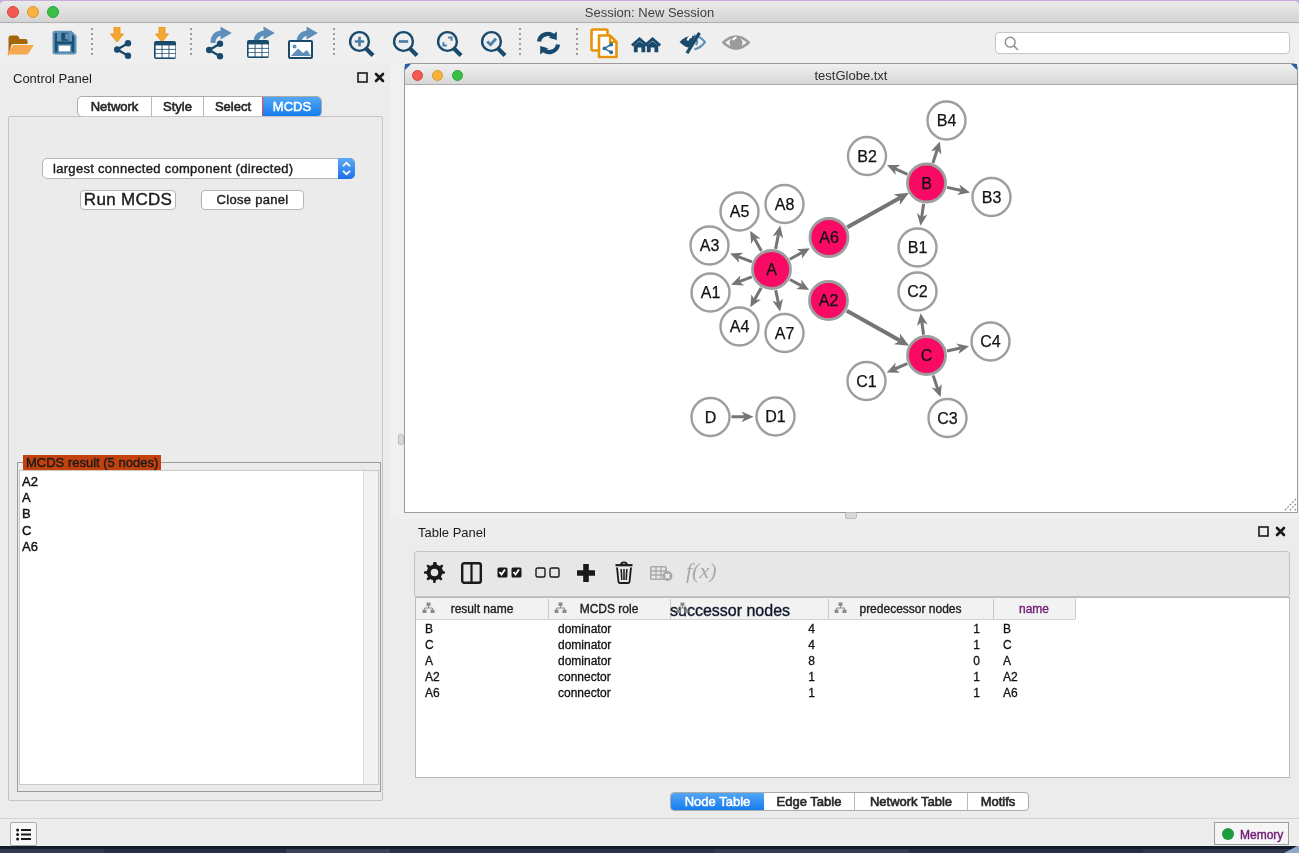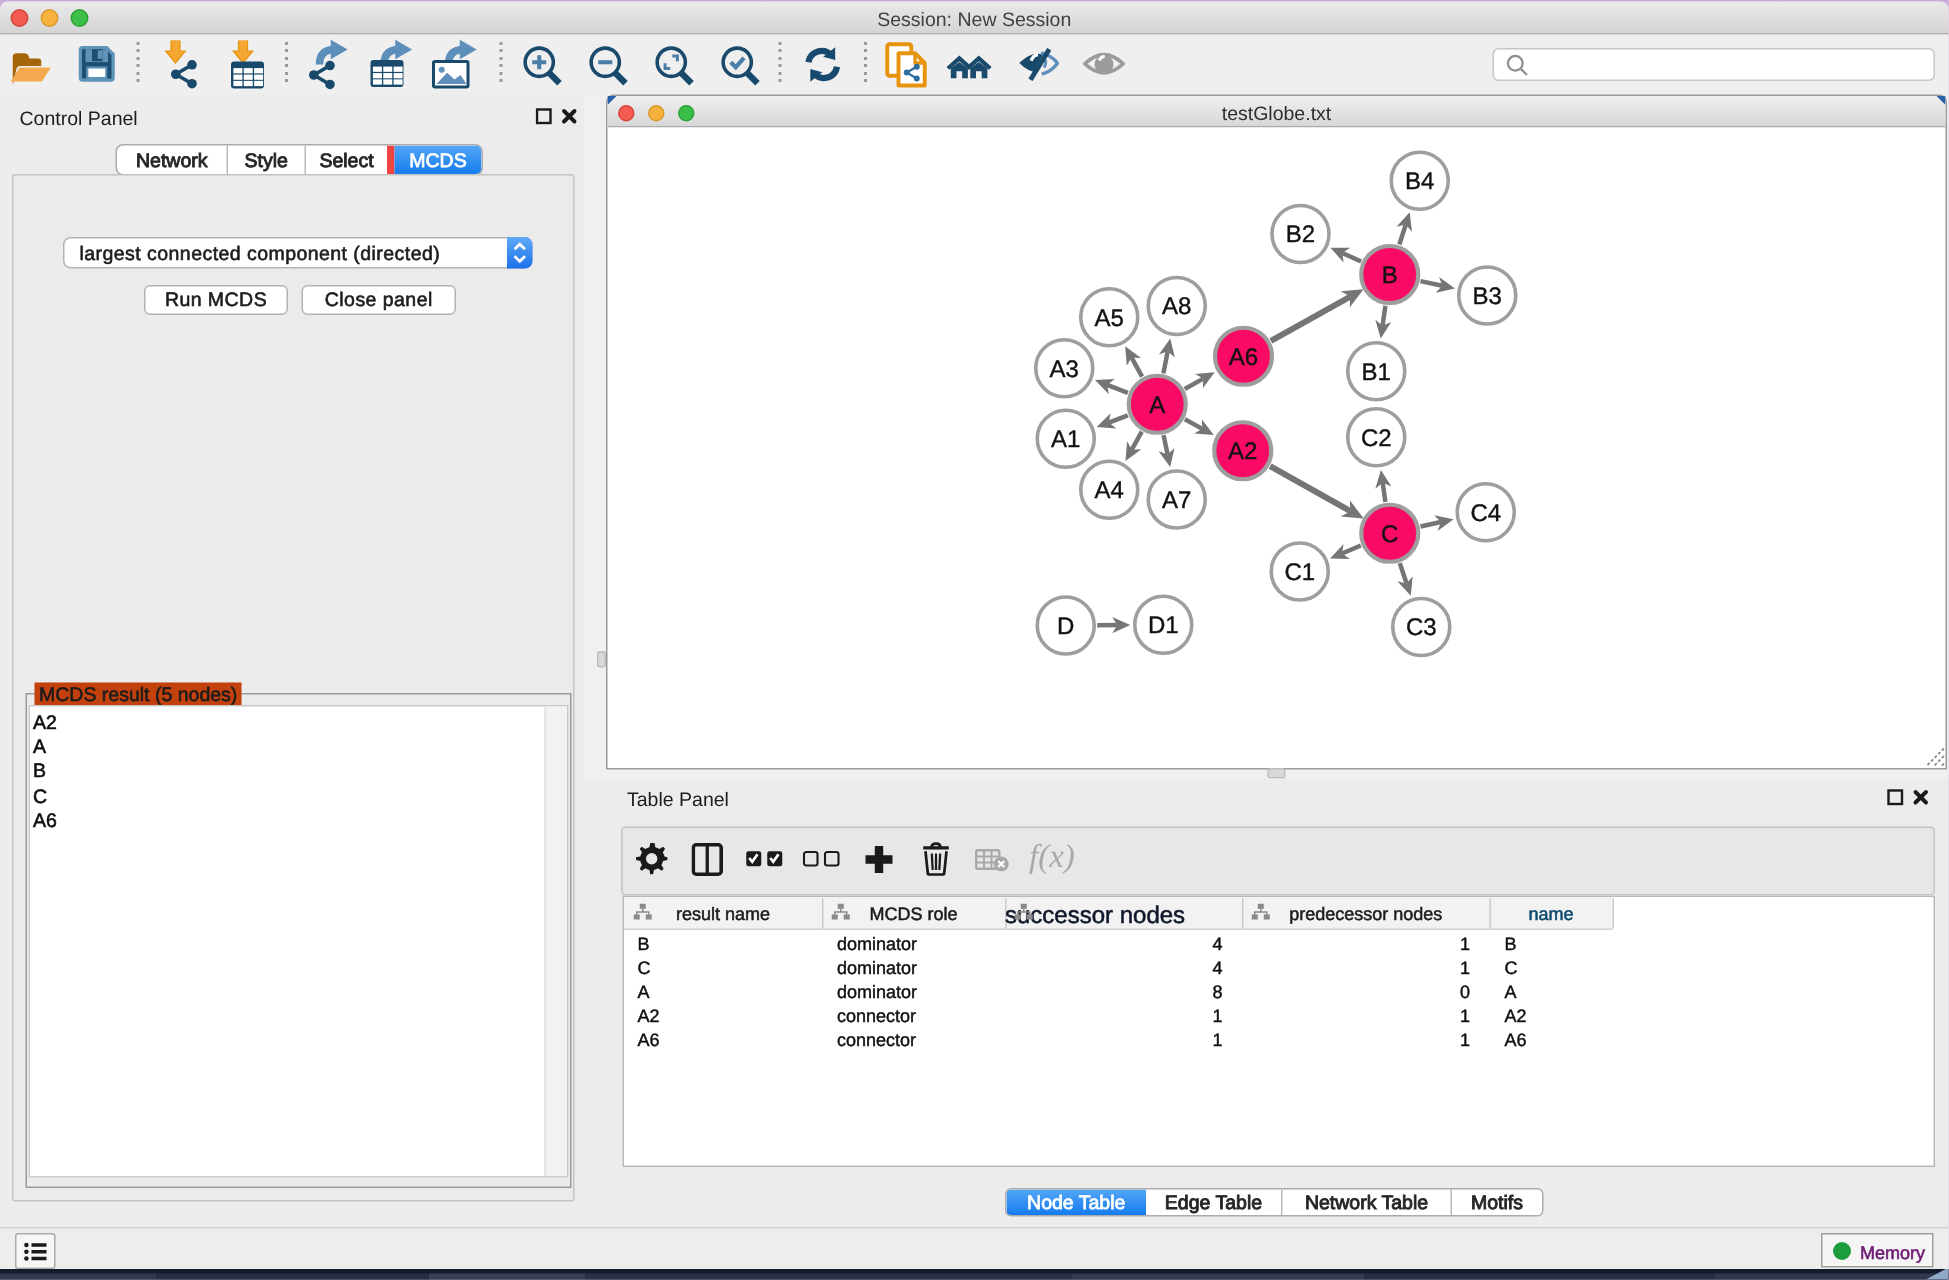--- a/index.html
+++ b/index.html
@@ -171,32 +171,32 @@
       <path d="M9.9 9.9 L14 14" stroke="#8f8f8f" stroke-width="1.5"></path>
     </svg>
 <div class="abs" style="left:13px;top:71px;font-size:13px;color:#1c1c1c">Control Panel</div>
 <svg style="position:absolute;left:357px;top:72px" width="30" height="12" viewBox="0 0 30 12">
       <rect x="1" y="1" width="9" height="9" fill="none" stroke="#1a1a1a" stroke-width="1.6"></rect>
       <path d="M19 2 L26 9 M26 2 L19 9" stroke="#1a1a1a" stroke-width="2.6" stroke-linecap="round"></path>
     </svg>
 <div class="abs" style="left:77px;top:96px;width:245px;height:21px;background:#fff;border:1px solid #ABABAB;border-radius:5px;overflow:hidden;display:flex">
 <div style="width:74px;border-right:1px solid #B9B9B9;text-align:center;font-size:13px;color:#262626;line-height:19px;-webkit-text-stroke:0.6px">Network</div>
 <div style="width:52px;border-right:1px solid #B9B9B9;text-align:center;font-size:13px;color:#262626;line-height:19px;-webkit-text-stroke:0.6px">Style</div>
-<div style="width:59px;border-right:5px solid #ef4444;text-align:center;font-size:13px;color:#262626;line-height:19px;-webkit-text-stroke:0.6px">Select</div>
+<div style="width:59px;border-right:1px solid #ef4444;text-align:center;font-size:13px;color:#262626;line-height:19px;-webkit-text-stroke:0.6px">Select</div>
 <div style="flex:1;background:linear-gradient(#53A6F5,#157CEF);text-align:center;font-size:13px;color:#fff;line-height:19px;-webkit-text-stroke:0.5px">MCDS</div>
 </div>
 <div class="abs" style="left:8px;top:116px;width:375px;height:685px;background:#EBEBEB;border:1px solid #C4C4C4;border-radius:2px"></div>
 <div class="abs" style="left:42px;top:158px;width:313px;height:21px;background:#fff;border:1px solid #B4B4B4;border-radius:5px"></div>
 <div class="abs" style="left:53px;top:161px;font-size:13px;color:#1c1c1c;-webkit-text-stroke:0.4px;letter-spacing:0.3px">largest connected component (directed)</div>
 <div class="abs" style="left:338px;top:158px;width:17px;height:21px;background:linear-gradient(#5FAAF7,#1B71EA);border-radius:0 5px 5px 0"></div>
 <svg class="abs" style="left:340px;top:161px" width="13" height="15" viewBox="0 0 13 15">
 <path d="M3 5.2 L6.5 1.8 L10 5.2" stroke="#fff" stroke-width="1.8" fill="none"></path>
 <path d="M3 9.8 L6.5 13.2 L10 9.8" stroke="#fff" stroke-width="1.8" fill="none"></path>
     </svg>
-<div class="abs" style="left:96px;top:190px;width:96px;height:20px;background:#fff;border:1px solid #B4B4B4;border-radius:4px;text-align:center;font-size:13px;color:#1c1c1c;line-height:18px;-webkit-text-stroke:0.4px;letter-spacing:0.3px">Run MCDS</div>
+<div class="abs" style="left:80px;top:190px;width:96px;height:20px;background:#fff;border:1px solid #B4B4B4;border-radius:4px;text-align:center;font-size:17px;color:#1c1c1c;line-height:18px;-webkit-text-stroke:0.4px;letter-spacing:0.3px">Run MCDS</div>
 <div class="abs" style="left:201px;top:190px;width:103px;height:20px;background:#fff;border:1px solid #B4B4B4;border-radius:4px;text-align:center;font-size:13px;color:#1c1c1c;line-height:18px;-webkit-text-stroke:0.4px;letter-spacing:0.3px">Close panel</div>
 <div class="abs" style="left:17px;top:462px;width:364px;height:330px;border:1px solid #9B9B9B"></div>
 <div class="abs" style="left:23px;top:455px;background:#c2410c;padding:0 3px;font-size:13px;color:#1c1c1c;-webkit-text-stroke:0.4px">MCDS result (5 nodes)</div>
 <div class="abs" style="left:19px;top:470px;width:360px;height:315px;background:#fff;border:1px solid #C9C9C9"></div>
 <div class="abs" style="left:363px;top:471px;width:15px;height:313px;background:#F2F2F2;border-left:1px solid #DEDEDE"></div>
 <div class="abs" style="left:22px;top:474px;font-size:13px;line-height:16.2px;color:#111;-webkit-text-stroke:0.4px">A2<br>A<br>B<br>C<br>A6</div>
 <div class="abs" style="left:390px;top:63px;width:909px;height:456px;background:#F0F0F0"></div>
 <div class="abs" style="left:404px;top:63px;width:894px;height:450px;border:1px solid #9A9A9A;border-radius:5px 5px 0 0;background:#fff"></div>
 <div class="abs" style="left:405px;top:64px;width:892px;height:21px;background:linear-gradient(#F0F0F0,#D7D7D7);border-radius:4px 4px 0 0;border-bottom:1px solid #ABABAB"></div>
 <svg class="abs" style="left:405px;top:64px" width="6" height="6" viewBox="0 0 6 6">
@@ -368,21 +368,21 @@
     </svg>
 <div class="abs" style="left:828px;top:599px;width:1px;height:20px;background:#C9C9C9"></div>
 <div class="abs" style="left:828px;top:602px;width:165px;text-align:center;font-size:12px;color:#1c1c1c;-webkit-text-stroke:0.35px">predecessor nodes</div>
 <svg style="position:absolute;left:834px;top:602px" width="13" height="12" viewBox="0 0 13 12">
       <rect x="4.5" y="0.5" width="4" height="3.4" fill="#8a8a8a"></rect>
       <rect x="0.5" y="7.6" width="4" height="3.4" fill="#8a8a8a"></rect>
       <rect x="8.5" y="7.6" width="4" height="3.4" fill="#8a8a8a"></rect>
       <path d="M6.5 4 V6 M2.5 7.6 V6 H10.5 V7.6" stroke="#8a8a8a" stroke-width="1" fill="none"></path>
     </svg>
 <div class="abs" style="left:993px;top:599px;width:1px;height:20px;background:#C9C9C9"></div>
-<div class="abs" style="left:993px;top:602px;width:82px;text-align:center;font-size:12px;color:#0c4a6e;-webkit-text-stroke:0.35px">name</div>
+<div class="abs" style="left:993px;top:602px;width:82px;text-align:center;font-size:12px;color:#701a75;-webkit-text-stroke:0.35px">name</div>
 <div class="abs" style="left:1075px;top:599px;width:1px;height:20px;background:#C9C9C9"></div>
 <div class="abs" style="left:425px;top:622px;font-size:12px;color:#111;-webkit-text-stroke:0.3px">B</div>
 <div class="abs" style="left:558px;top:622px;font-size:12px;color:#111;-webkit-text-stroke:0.3px">dominator</div>
 <div class="abs" style="left:700px;top:622px;width:115px;text-align:right;font-size:12px;color:#111;-webkit-text-stroke:0.3px">4</div>
 <div class="abs" style="left:860px;top:622px;width:120px;text-align:right;font-size:12px;color:#111;-webkit-text-stroke:0.3px">1</div>
 <div class="abs" style="left:1003px;top:622px;font-size:12px;color:#111;-webkit-text-stroke:0.3px">B</div>
 <div class="abs" style="left:425px;top:638px;font-size:12px;color:#111;-webkit-text-stroke:0.3px">C</div>
 <div class="abs" style="left:558px;top:638px;font-size:12px;color:#111;-webkit-text-stroke:0.3px">dominator</div>
 <div class="abs" style="left:700px;top:638px;width:115px;text-align:right;font-size:12px;color:#111;-webkit-text-stroke:0.3px">4</div>
 <div class="abs" style="left:860px;top:638px;width:120px;text-align:right;font-size:12px;color:#111;-webkit-text-stroke:0.3px">1</div>

